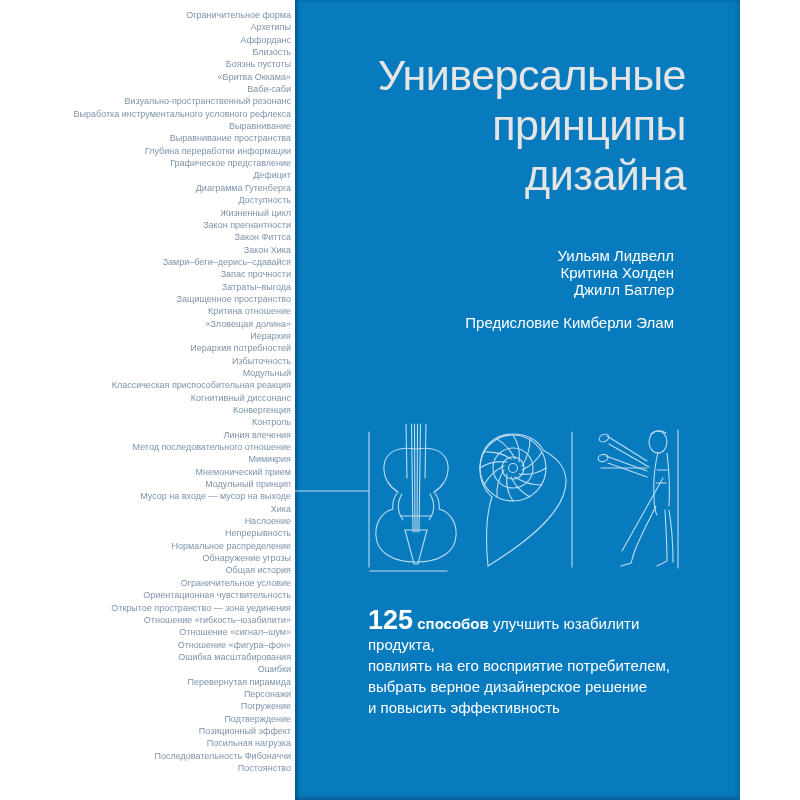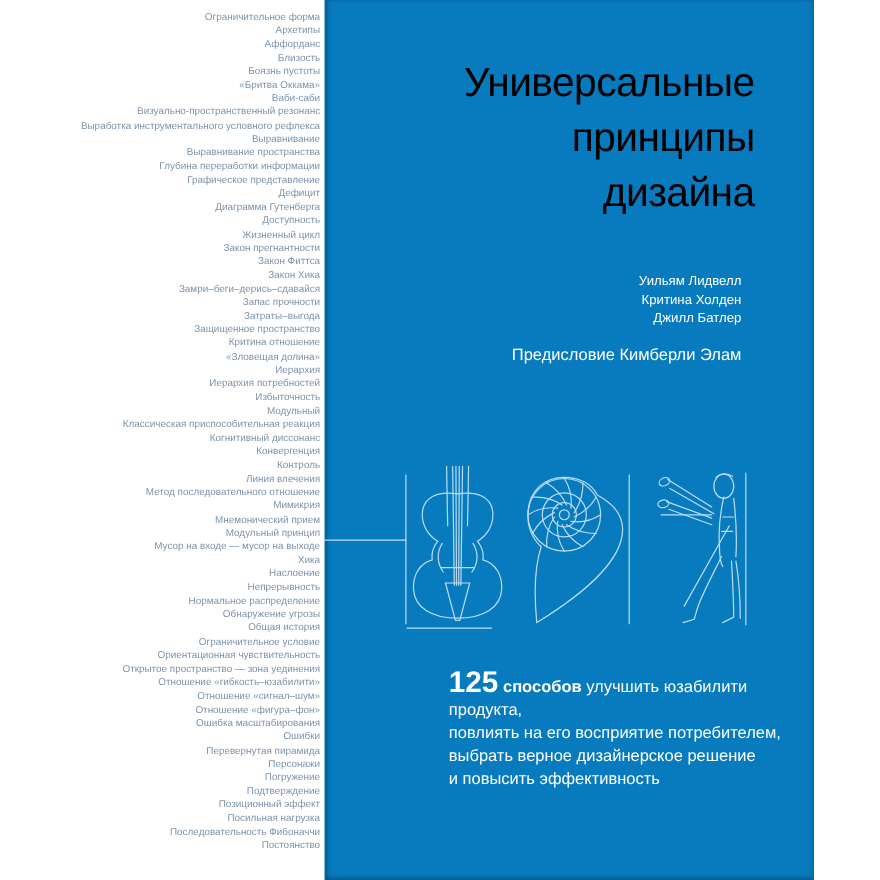--- a/index.html
+++ b/index.html
@@ -15,36 +15,36 @@
 
   
   .cover{
     position:absolute;left:295px;top:0;width:445px;height:800px;
     background:#087bbe;
     box-shadow:inset 3px 0 3px rgba(0,40,70,.35), inset -2px -3px 4px rgba(0,40,70,.25);
   }
 
   .title{
     position:absolute;top:50px;right:54px;text-align:right;
-    color:#000000;font-size:37px;line-height:50px;font-weight:400;letter-spacing:-0.5px;
+    color:#e5e5e5;font-size:43px;line-height:50px;font-weight:400;letter-spacing:-0.5px;
   }
   .authors{
     position:absolute;top:247px;right:66px;text-align:right;
-    color:#ffffff;font-size:12px;line-height:17px;font-weight:400;
+    color:#ffffff;font-size:15px;line-height:17px;font-weight:400;
   }
   .preface{
     position:absolute;top:314px;right:66px;text-align:left;
     color:#ffffff;font-size:15px;font-weight:400;
   }
 
   .art{position:absolute;left:0;top:0;width:445px;height:800px;}
 
   .description{
     position:absolute;left:73px;top:610px;width:340px;
-    color:#ffffff;font-size:15px;line-height:21px;font-weight:400;margin-left:40px;
+    color:#ffffff;font-size:15px;line-height:21px;font-weight:400;
   }
   .description .num{font-size:27px;font-weight:bold;line-height:21px;letter-spacing:0;}
   .description .bold{font-weight:bold;}
 </style>
 </head>
 <body>
 
 <div class="term-list">
     <div class="term">Ограничительное форма</div>
     <div class="term">Архетипы</div>

